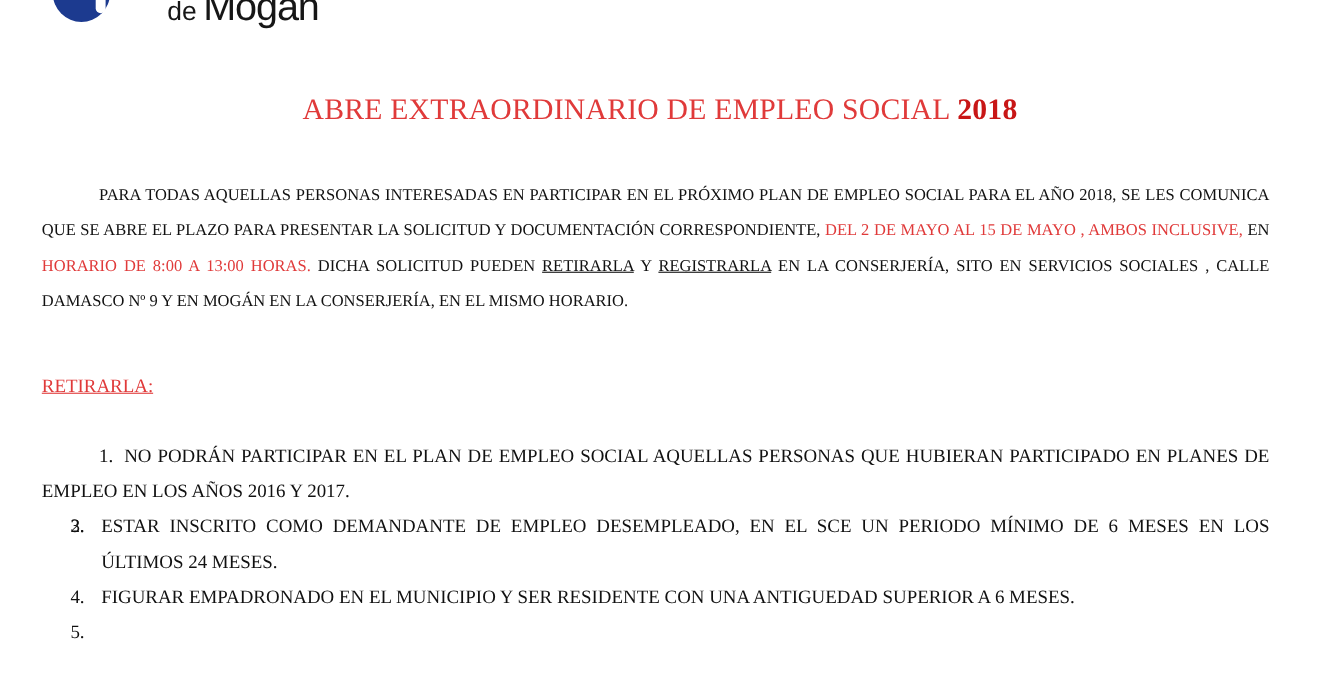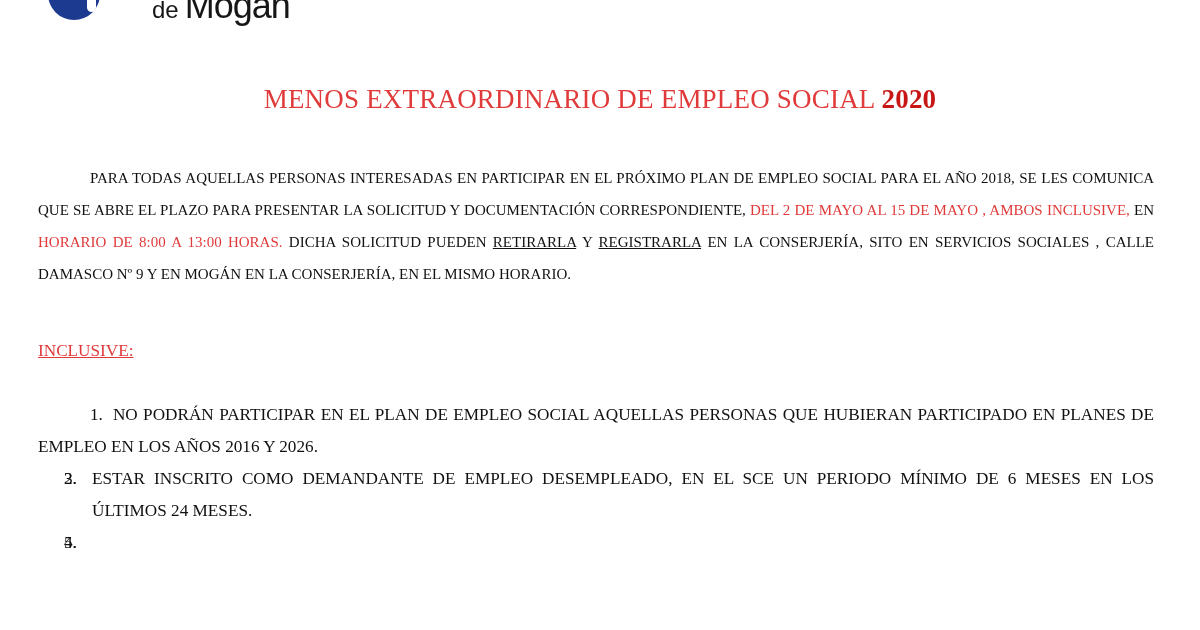--- a/index.html
+++ b/index.html
@@ -141,26 +141,26 @@
 <body>
 
 <div class="logo">
   <div class="logo-mark"></div>
   <div class="logo-text">
     <span class="de">de</span><span class="name">Mogán</span>
   </div>
 </div>
 
 <h1 class="title">
-  <span>MENOS EXTRAORDINARIO DE EMPLEO SOCIAL </span><span class="year">2020</span>
+  <span>ABRE EXTRAORDINARIO DE EMPLEO SOCIAL </span><span class="year">2018</span>
 </h1>
 
 <p class="para"><span>PARA TODAS AQUELLAS PERSONAS INTERESADAS EN PARTICIPAR EN EL PRÓXIMO PLAN DE EMPLEO SOCIAL PARA EL AÑO 2018, SE LES COMUNICA QUE SE ABRE EL PLAZO PARA PRESENTAR LA SOLICITUD Y DOCUMENTACIÓN CORRESPONDIENTE, </span><span class="red">DEL 2 DE MAYO AL 15 DE MAYO ,  AMBOS INCLUSIVE,</span><span> EN </span><span class="red">HORARIO DE 8:00 A 13:00 HORAS.</span><span> DICHA SOLICITUD PUEDEN </span><span class="u">RETIRARLA</span><span> Y </span><span class="u">REGISTRARLA</span><span> EN LA CONSERJERÍA, SITO EN SERVICIOS SOCIALES , CALLE DAMASCO Nº 9  Y EN MOGÁN EN LA CONSERJERÍA, EN EL MISMO HORARIO.</span></p>
 
-<div class="req-heading">INCLUSIVE:</div>
+<div class="req-heading">RETIRARLA:</div>
 
 <ol class="list">
-  <li class="first"><span class="num">1.</span><span>NO PODRÁN PARTICIPAR EN EL PLAN DE EMPLEO SOCIAL  AQUELLAS PERSONAS QUE HUBIERAN PARTICIPADO EN  PLANES DE EMPLEO EN LOS AÑOS 2016 Y 2026.</span></li>
+  <li class="first"><span class="num">1.</span><span>NO PODRÁN PARTICIPAR EN EL PLAN DE EMPLEO SOCIAL  AQUELLAS PERSONAS QUE HUBIERAN PARTICIPADO EN  PLANES DE EMPLEO EN LOS AÑOS 2016 Y 2017.</span></li>
   <li class="hang"><span class="num">2.</span></li>
   <li class="hang"><span class="num">3.</span><span>ESTAR INSCRITO COMO DEMANDANTE DE EMPLEO DESEMPLEADO, EN EL SCE UN PERIODO MÍNIMO DE 6 MESES EN LOS ÚLTIMOS 24 MESES.</span></li>
-  <li class="hang"><span class="num">4.</span></li>
+  <li class="hang"><span class="num">4.</span><span>FIGURAR EMPADRONADO EN EL MUNICIPIO Y SER RESIDENTE CON UNA ANTIGUEDAD SUPERIOR A 6 MESES.</span></li>
   <li class="hang"><span class="num">5.</span></li>
 </ol>
 
 </body></html>

